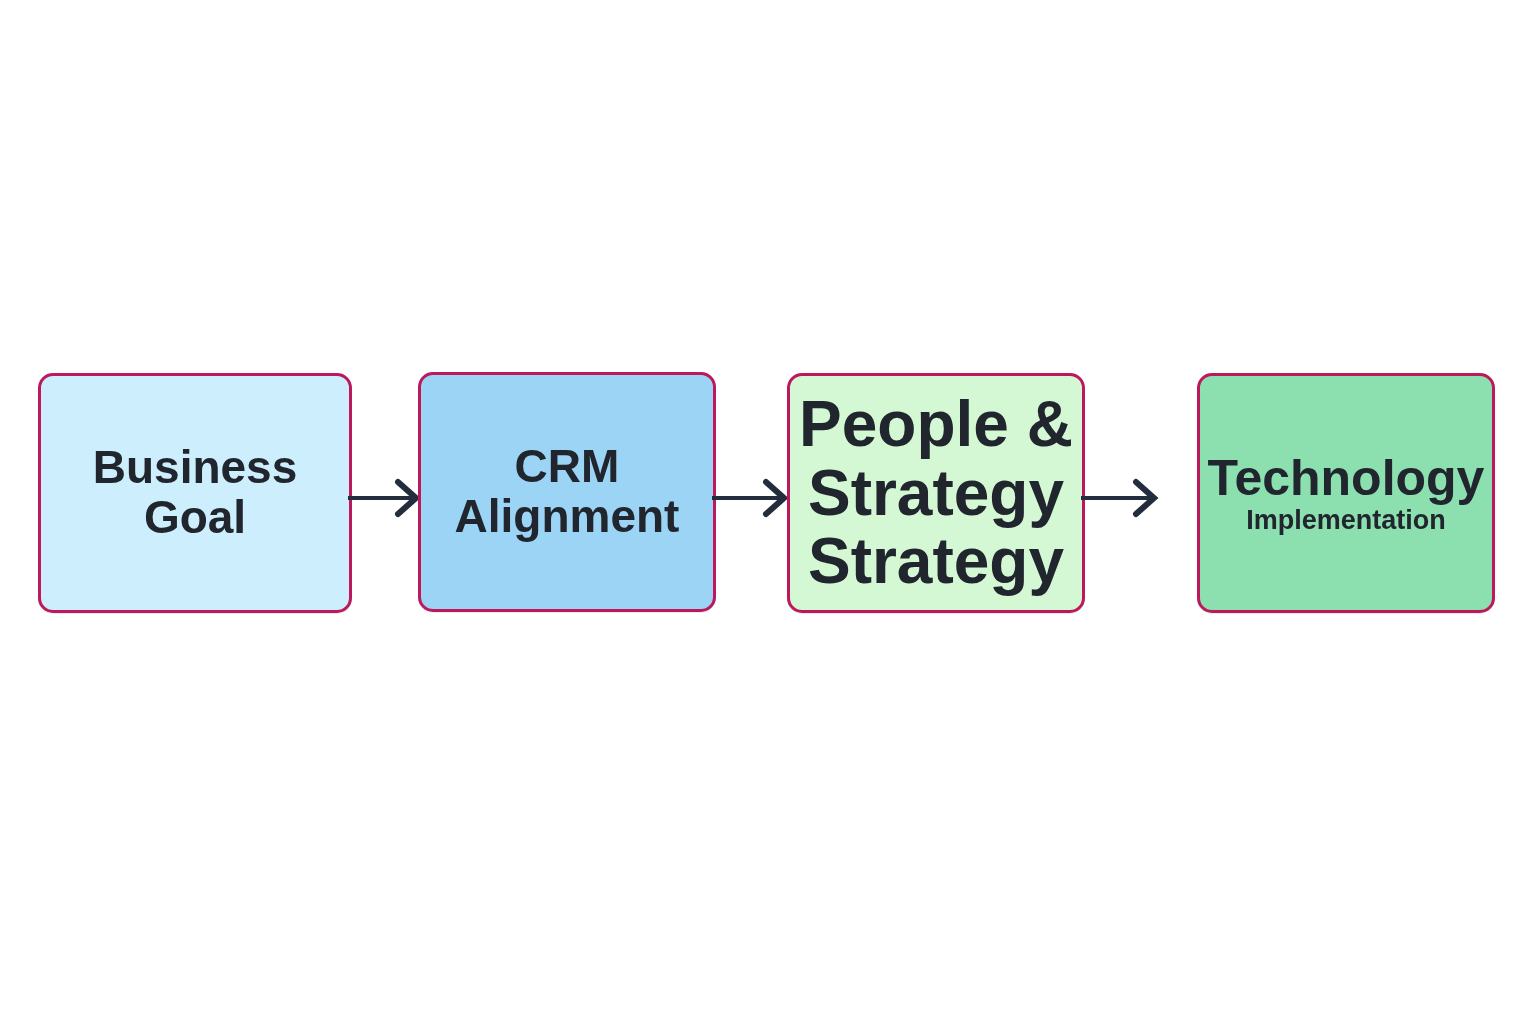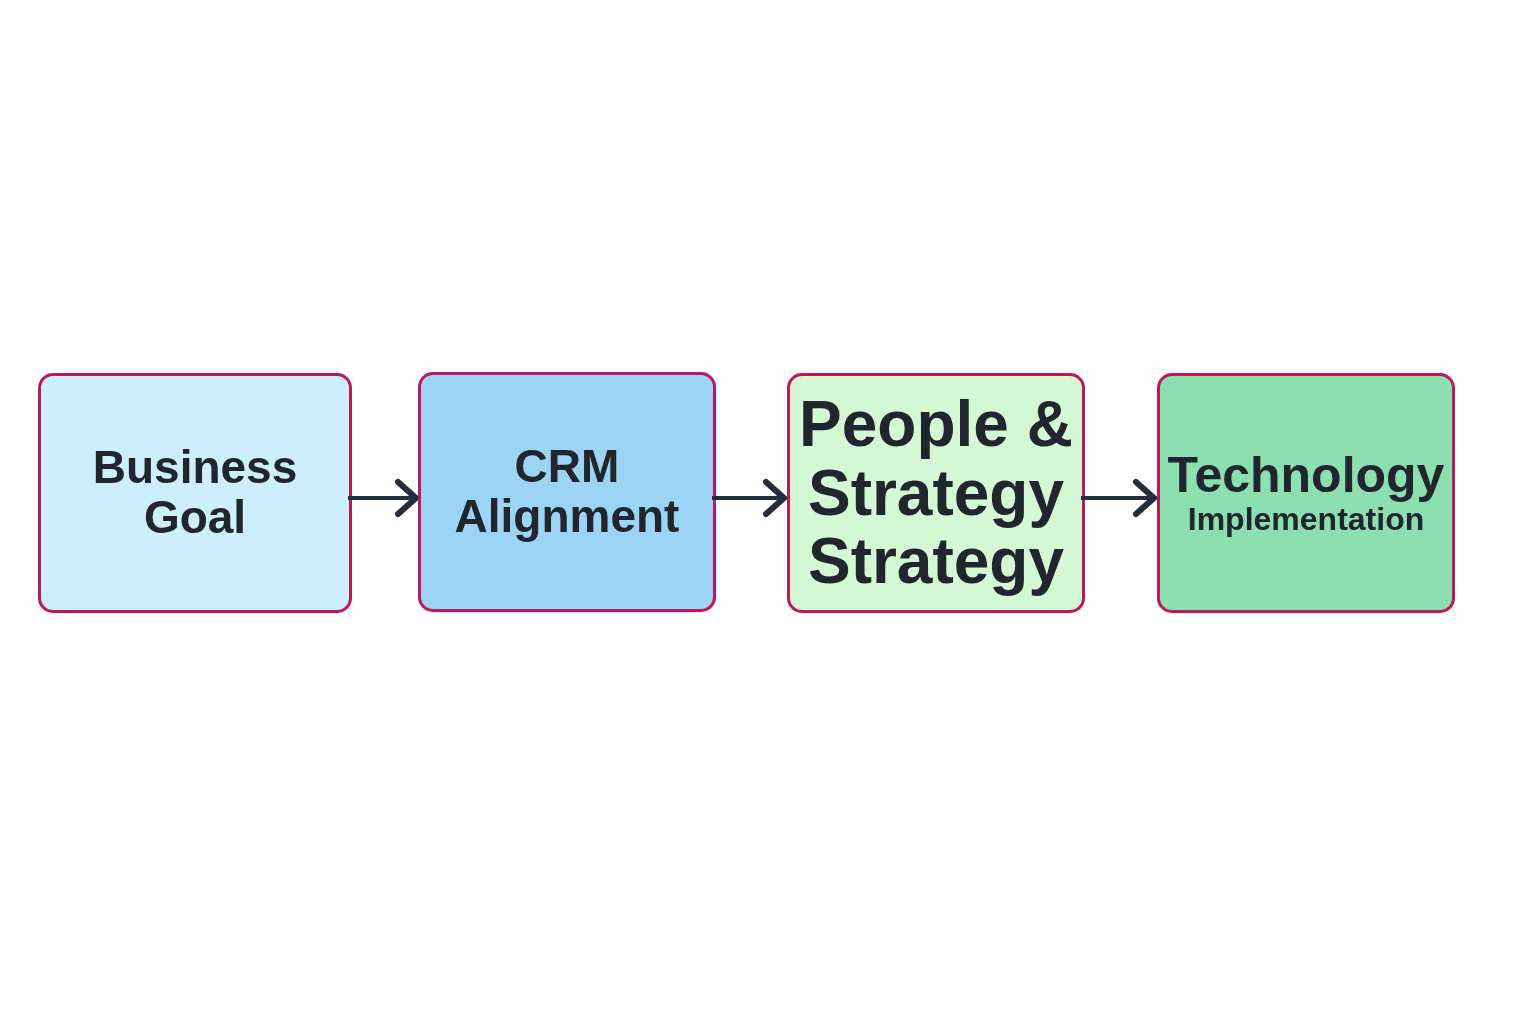--- a/index.html
+++ b/index.html
@@ -60,21 +60,21 @@
     background: #d3f8d3;
     font-size: 64px;
   }
   #node-3 .line { line-height: 1.07; }
   #node-4 {
     left: 1157px; top: 373px; width: 298px;  height: 240px;
     background: #8ce0b0;
     font-size: 50px;
   }
   #node-4 .line.sub {
-    font-size: 32px;
+    font-size: 27px;
     line-height: 1.12;
   }
 
   
   .connector {
     position: absolute;
     top: 470px;
     height: 56px;
     pointer-events: none;
   }
@@ -118,18 +118,18 @@
     <span class="line">Strategy</span>
   </div>
 
   <div class="connector" id="conn-3">
     <svg viewBox="0 0 79 56" preserveAspectRatio="none">
       <line x1="0" y1="28" x2="71" y2="28" stroke="#222d3d" stroke-width="4"></line>
       <polyline points="55,12 73,28 55,44" fill="none" stroke="#222d3d" stroke-width="6" stroke-linecap="round" stroke-linejoin="miter"></polyline>
     </svg>
   </div>
 
-  <div class="node" id="node-4" style="background: rgb(140, 224, 176);">
+  <div class="node" id="node-4" style="background: rgb(140, 224, 176); margin-left: 40px;">
     <span class="line">Technology</span>
     <span class="line sub">Implementation</span>
   </div>
 
 </div>
 
 </body></html>

